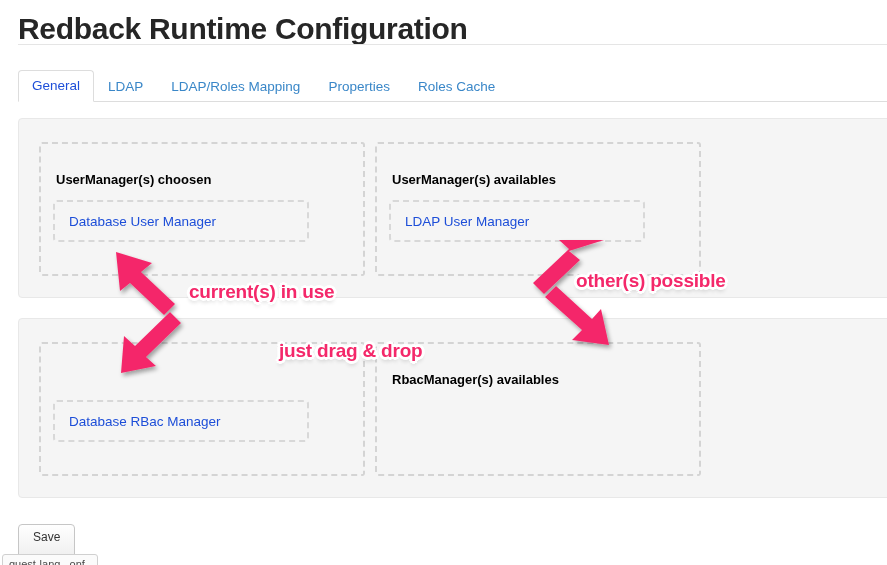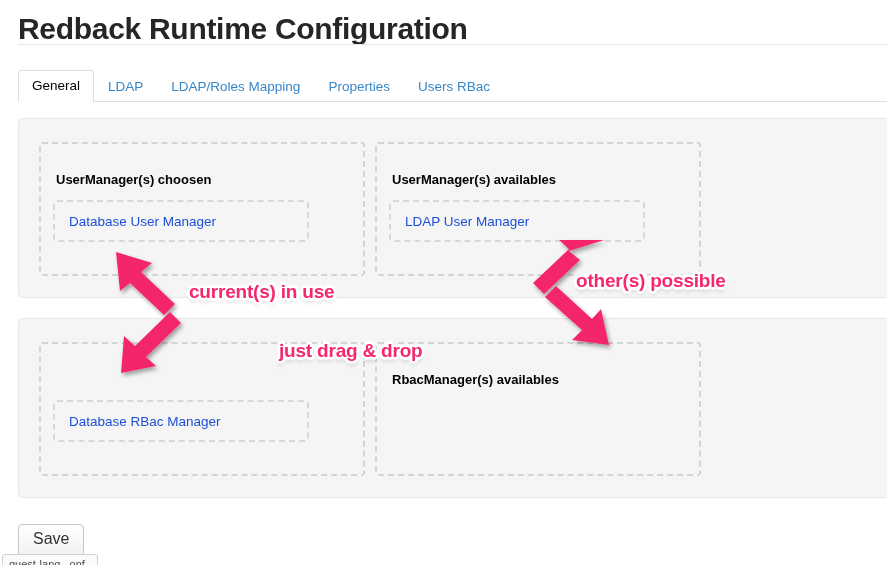--- a/index.html
+++ b/index.html
@@ -53,21 +53,21 @@
     color: #3a87c8;
     padding: 8px 13px 9px 13px;
     line-height: 1;
     border: 1px solid transparent;
     border-bottom: none;
     margin-bottom: -1px;
     cursor: pointer;
     white-space: nowrap;
   }
   .tab.active {
-    color: #000000;
+    color: #1d4ed8;
     background: #ffffff;
     border: 1px solid #dddddd;
     border-bottom: 1px solid #ffffff;
     border-radius: 4px 4px 0 0;
   }
 
   
   .panel {
     position: absolute;
     left: 18px;
@@ -116,21 +116,21 @@
     color: #1d4ed8;
     cursor: move;
   }
 
   
   .save-btn {
     position: absolute;
     left: 18px;
     top: 524px;
     padding: 6px 14px 14px 14px;
-    font-size: 16px;
+    font-size: 12px;
     color: #333333;
     background: linear-gradient(#ffffff, #efefef);
     border: 1px solid #c6c6c6;
     border-radius: 4px;
     cursor: pointer;
     line-height: 1;
   }
 
   
   .bottom-chip {
@@ -181,21 +181,21 @@
 <div id="root">
 
   <h1 class="page-title">Redback Runtime Configuration</h1>
   <div class="title-rule"></div>
 
   <div class="tabs">
     <div class="tab active">General</div>
     <div class="tab">LDAP</div>
     <div class="tab">LDAP/Roles Mapping</div>
     <div class="tab">Properties</div>
-    <div class="tab">Users RBac</div>
+    <div class="tab">Roles Cache</div>
   </div>
 
   <div class="panel" id="panel-user">
     <div class="dropzone left">
       <div class="dropzone-label">UserManager(s) choosen</div>
       <div class="manager-item">Database User Manager</div>
     </div>
     <div class="dropzone right">
       <div class="dropzone-label">UserManager(s) availables</div>
       <div class="manager-item">LDAP User Manager</div>

